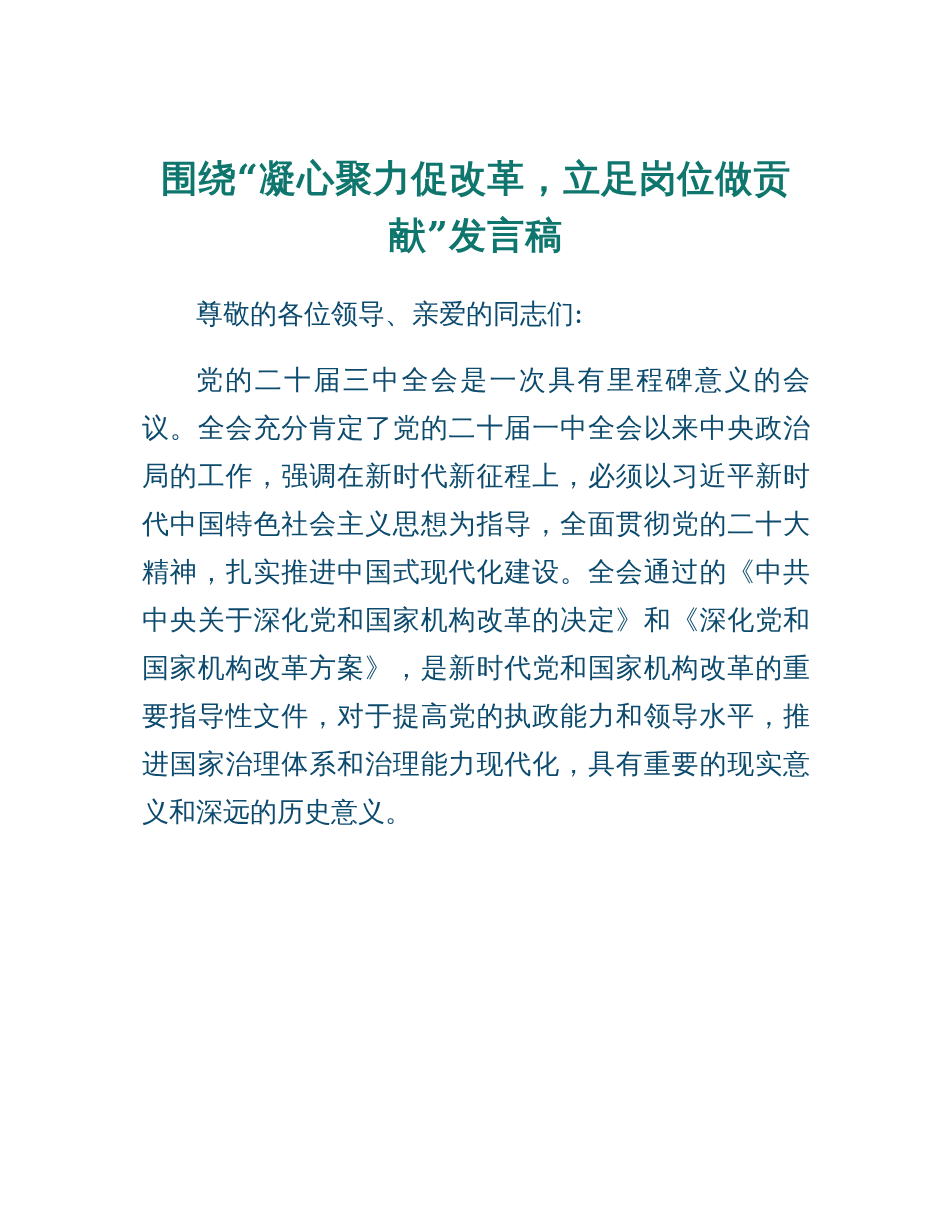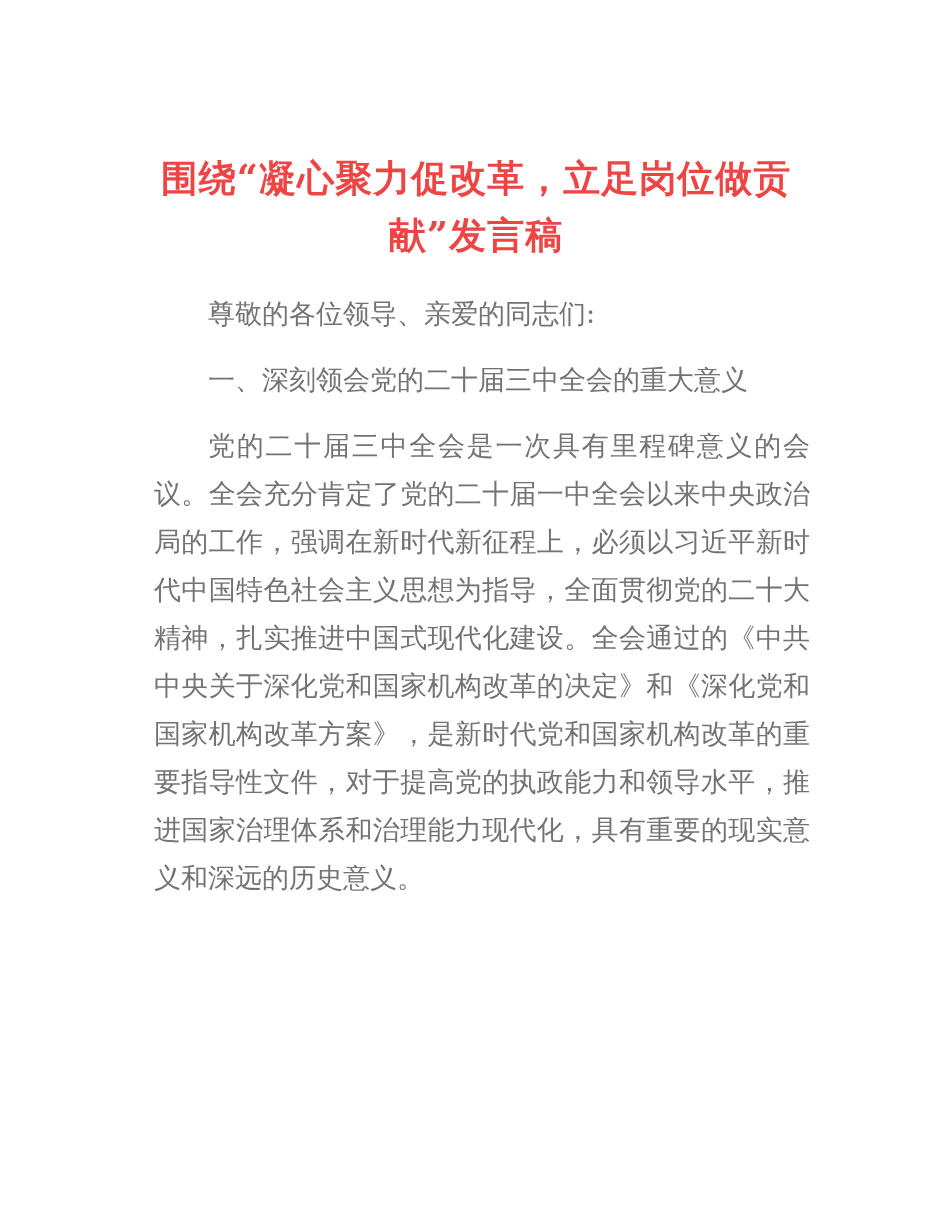--- a/index.html
+++ b/index.html
@@ -21,37 +21,36 @@
     padding: 150px 140px 60px 142px;
     background: #ffffff;
   }
   .doc-title {
     margin: 0 0 26px 0;
     font-size: 37px;
     font-weight: bold;
     line-height: 57px;
     text-align: center;
     letter-spacing: 1px;
-    color: #ef4444;
+    color: #0f766e;
   }
   .para {
-    margin: 0 0 18px 12px;
+    margin: 0 0 18px 0;
     font-size: 27px;
     line-height: 48px;
     text-align: justify;
     text-justify: inter-ideograph;
     text-indent: 2em;
-    color: #737373;
+    color: #0c4a6e;
   }
 </style>
 </head>
 <body>
 
 <div class="page">
   <h1 class="doc-title">围绕“凝心聚力促改革，立足岗位做贡献”发言稿</h1>
 
   <p class="para">尊敬的各位领导、亲爱的同志们:</p>
 
 
-  <p class="para">一、深刻领会党的二十届三中全会的重大意义</p>
 
   <p class="para">党的二十届三中全会是一次具有里程碑意义的会议。全会充分肯定了党的二十届一中全会以来中央政治局的工作，强调在新时代新征程上，必须以习近平新时代中国特色社会主义思想为指导，全面贯彻党的二十大精神，扎实推进中国式现代化建设。全会通过的《中共中央关于深化党和国家机构改革的决定》和《深化党和国家机构改革方案》，是新时代党和国家机构改革的重要指导性文件，对于提高党的执政能力和领导水平，推进国家治理体系和治理能力现代化，具有重要的现实意义和深远的历史意义。</p>
 </div>
 
 </body></html>

